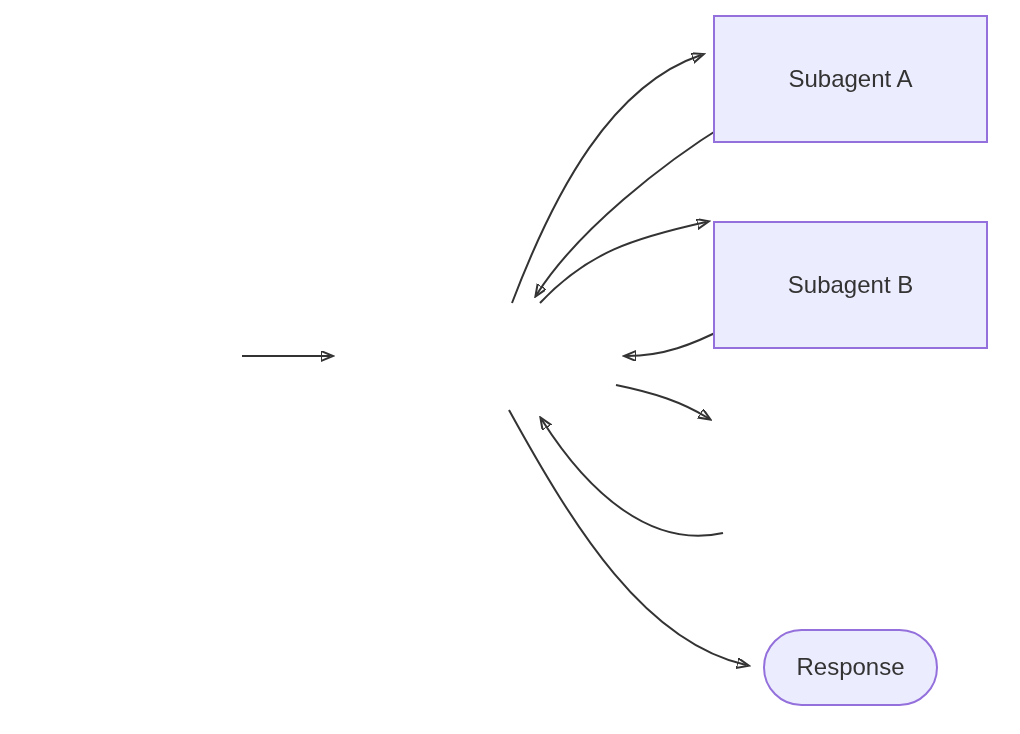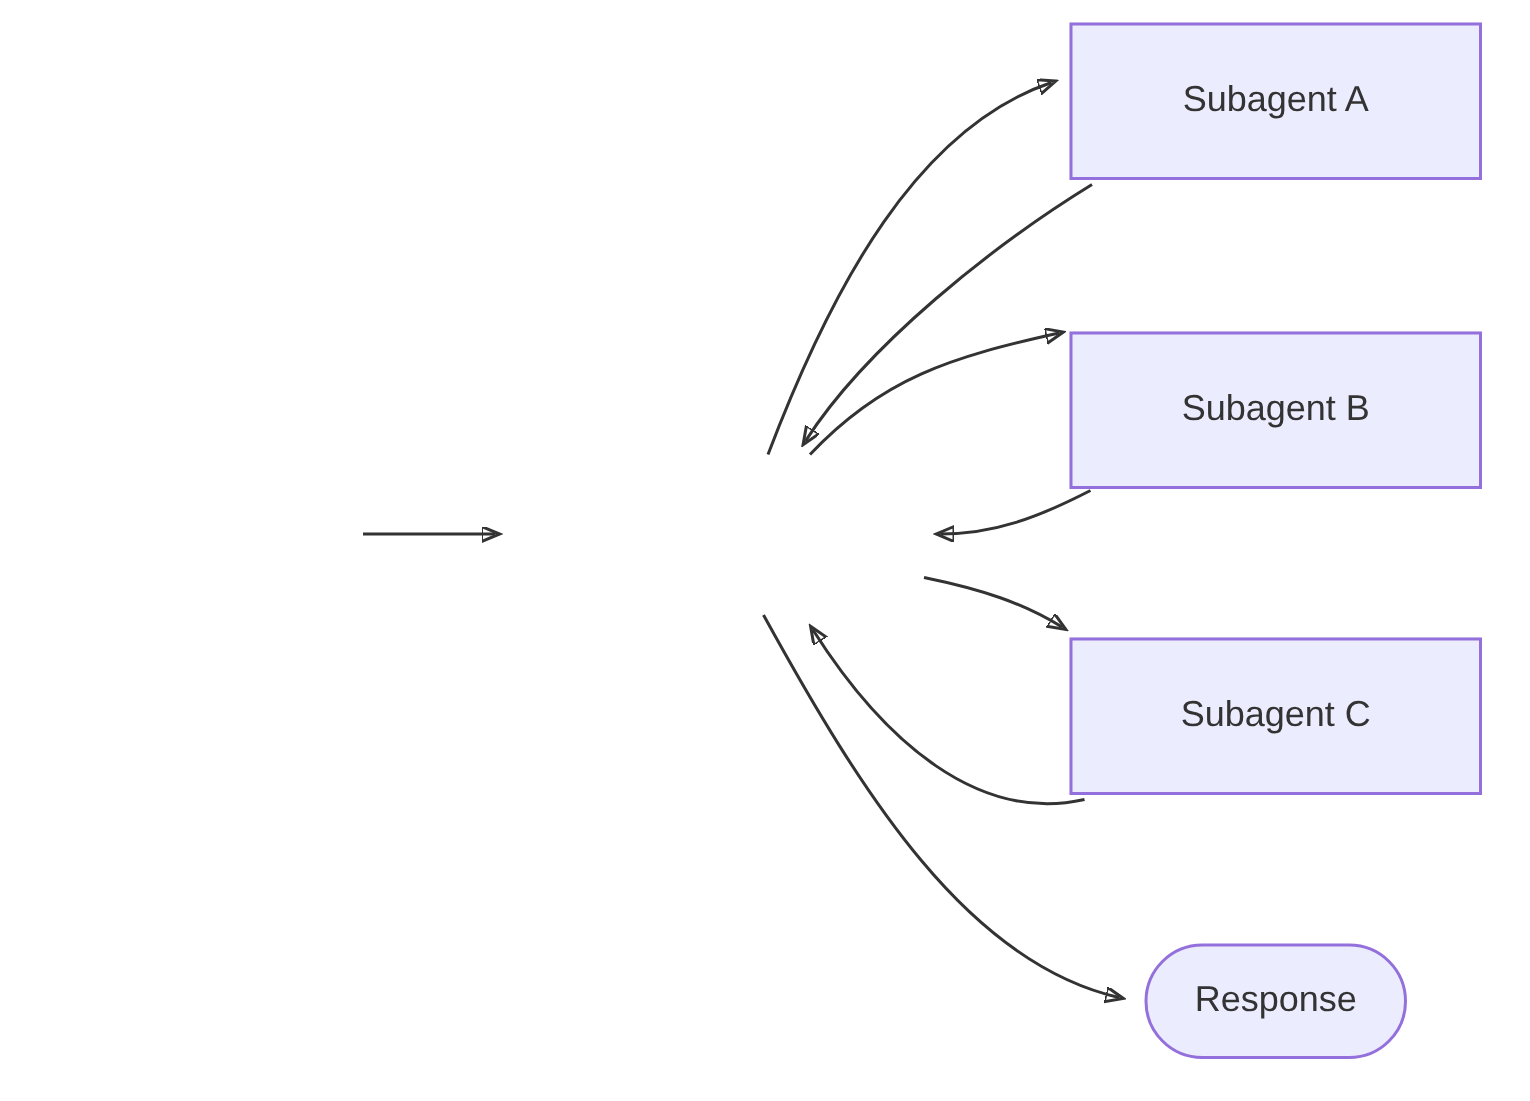--- a/index.html
+++ b/index.html
@@ -45,22 +45,22 @@
     color: var(--text-color);
     font-size: 24px;
     text-align: center;
     line-height: 1.2;
   }
   .node.stadium { border-radius: 39px; }
   .node.rect { border-radius: 0; }
 
   #node-user-request { left: 14px;  top: 318px; width: 229px; height: 76px; }
   #node-main-agent   { left: 342px; top: 303px; width: 273px; height: 105px; }
-  #node-subagent-a   { left: 713px; top: 15px;  width: 275px; height: 105px; }
-  #node-subagent-b   { left: 713px; top: 221px; width: 275px; height: 105px; }
+  #node-subagent-a   { left: 713px; top: 15px;  width: 275px; height: 128px; }
+  #node-subagent-b   { left: 713px; top: 221px; width: 275px; height: 128px; }
   #node-subagent-c   { left: 713px; top: 425px; width: 275px; height: 105px; }
   #node-response     { left: 763px; top: 629px; width: 175px; height: 77px; text-align: right; }
 </style>
 </head>
 <body>
 
 <div class="canvas">
 
   <svg class="edges-layer" viewBox="0 0 1020 734" xmlns="http://www.w3.org/2000/svg">
     <defs>
@@ -89,21 +89,18 @@
 
 
   <div class="node rect" id="node-subagent-a">
     <span>Subagent A</span>
   </div>
 
   <div class="node rect" id="node-subagent-b">
     <span>Subagent B</span>
   </div>
 
-  <div class="node rect" id="node-subagent-c">
-    <span>Subagent C</span>
-  </div>
 
   <div class="node stadium" id="node-response">
     <span>Response</span>
   </div>
 
 </div>
 
 </body></html>

